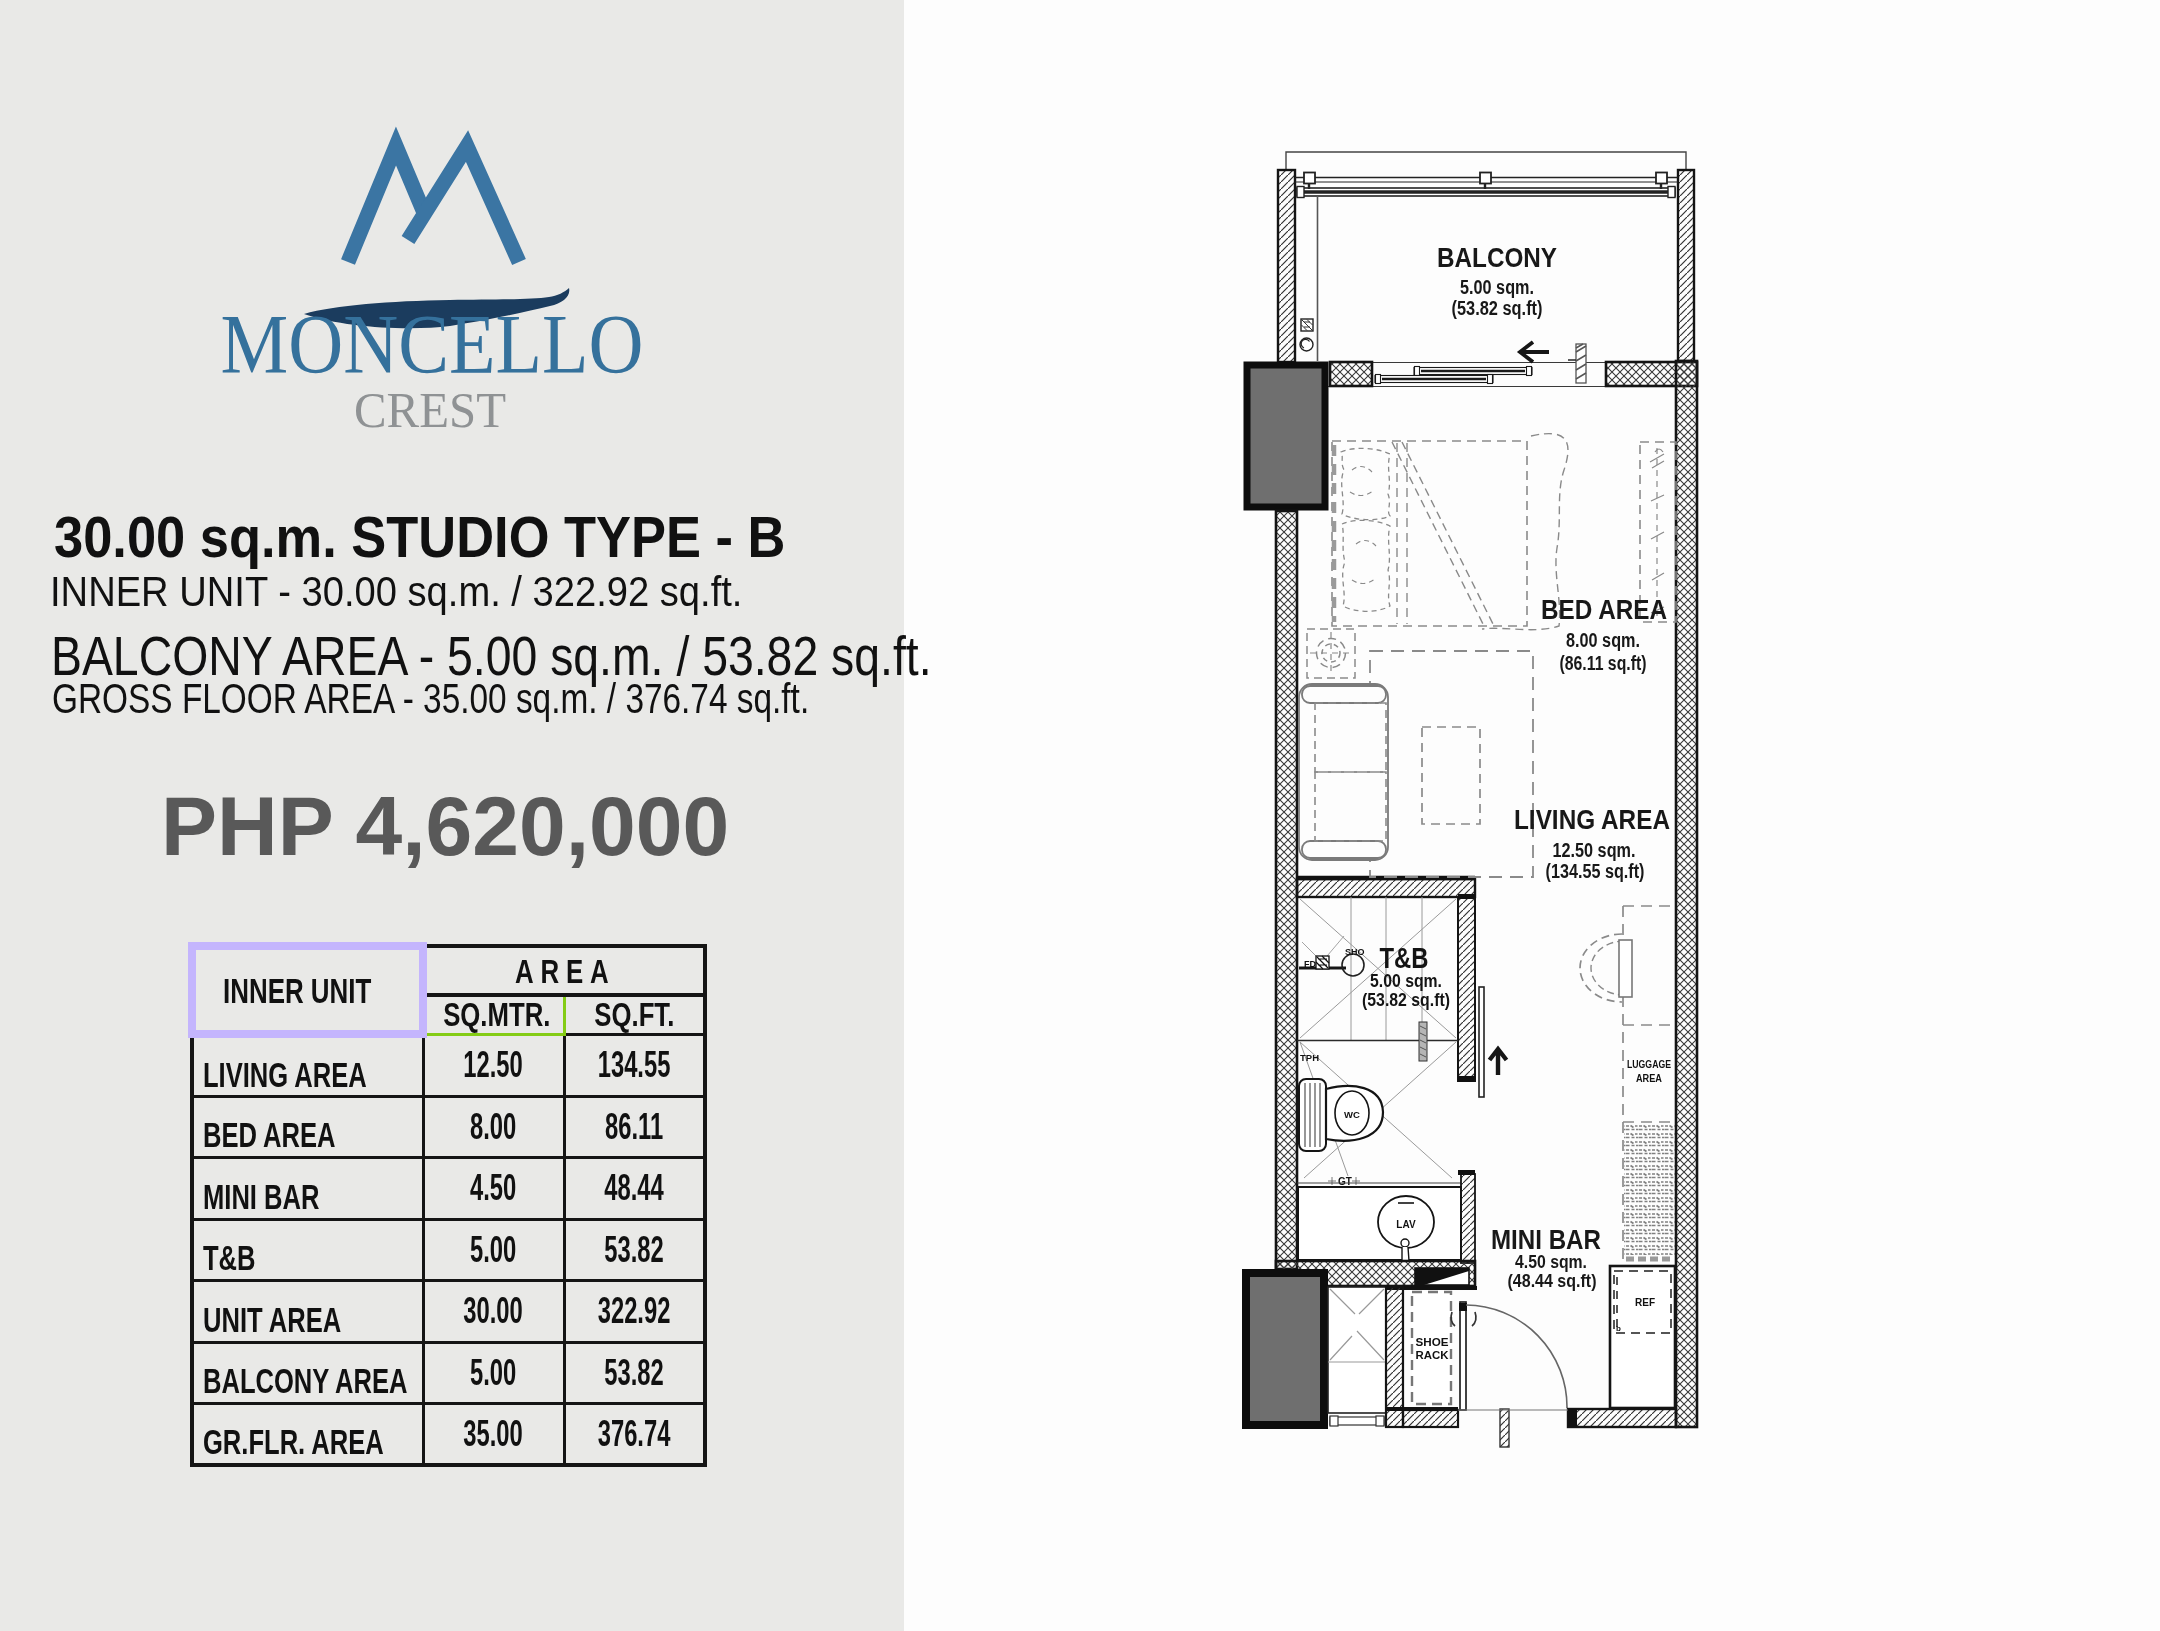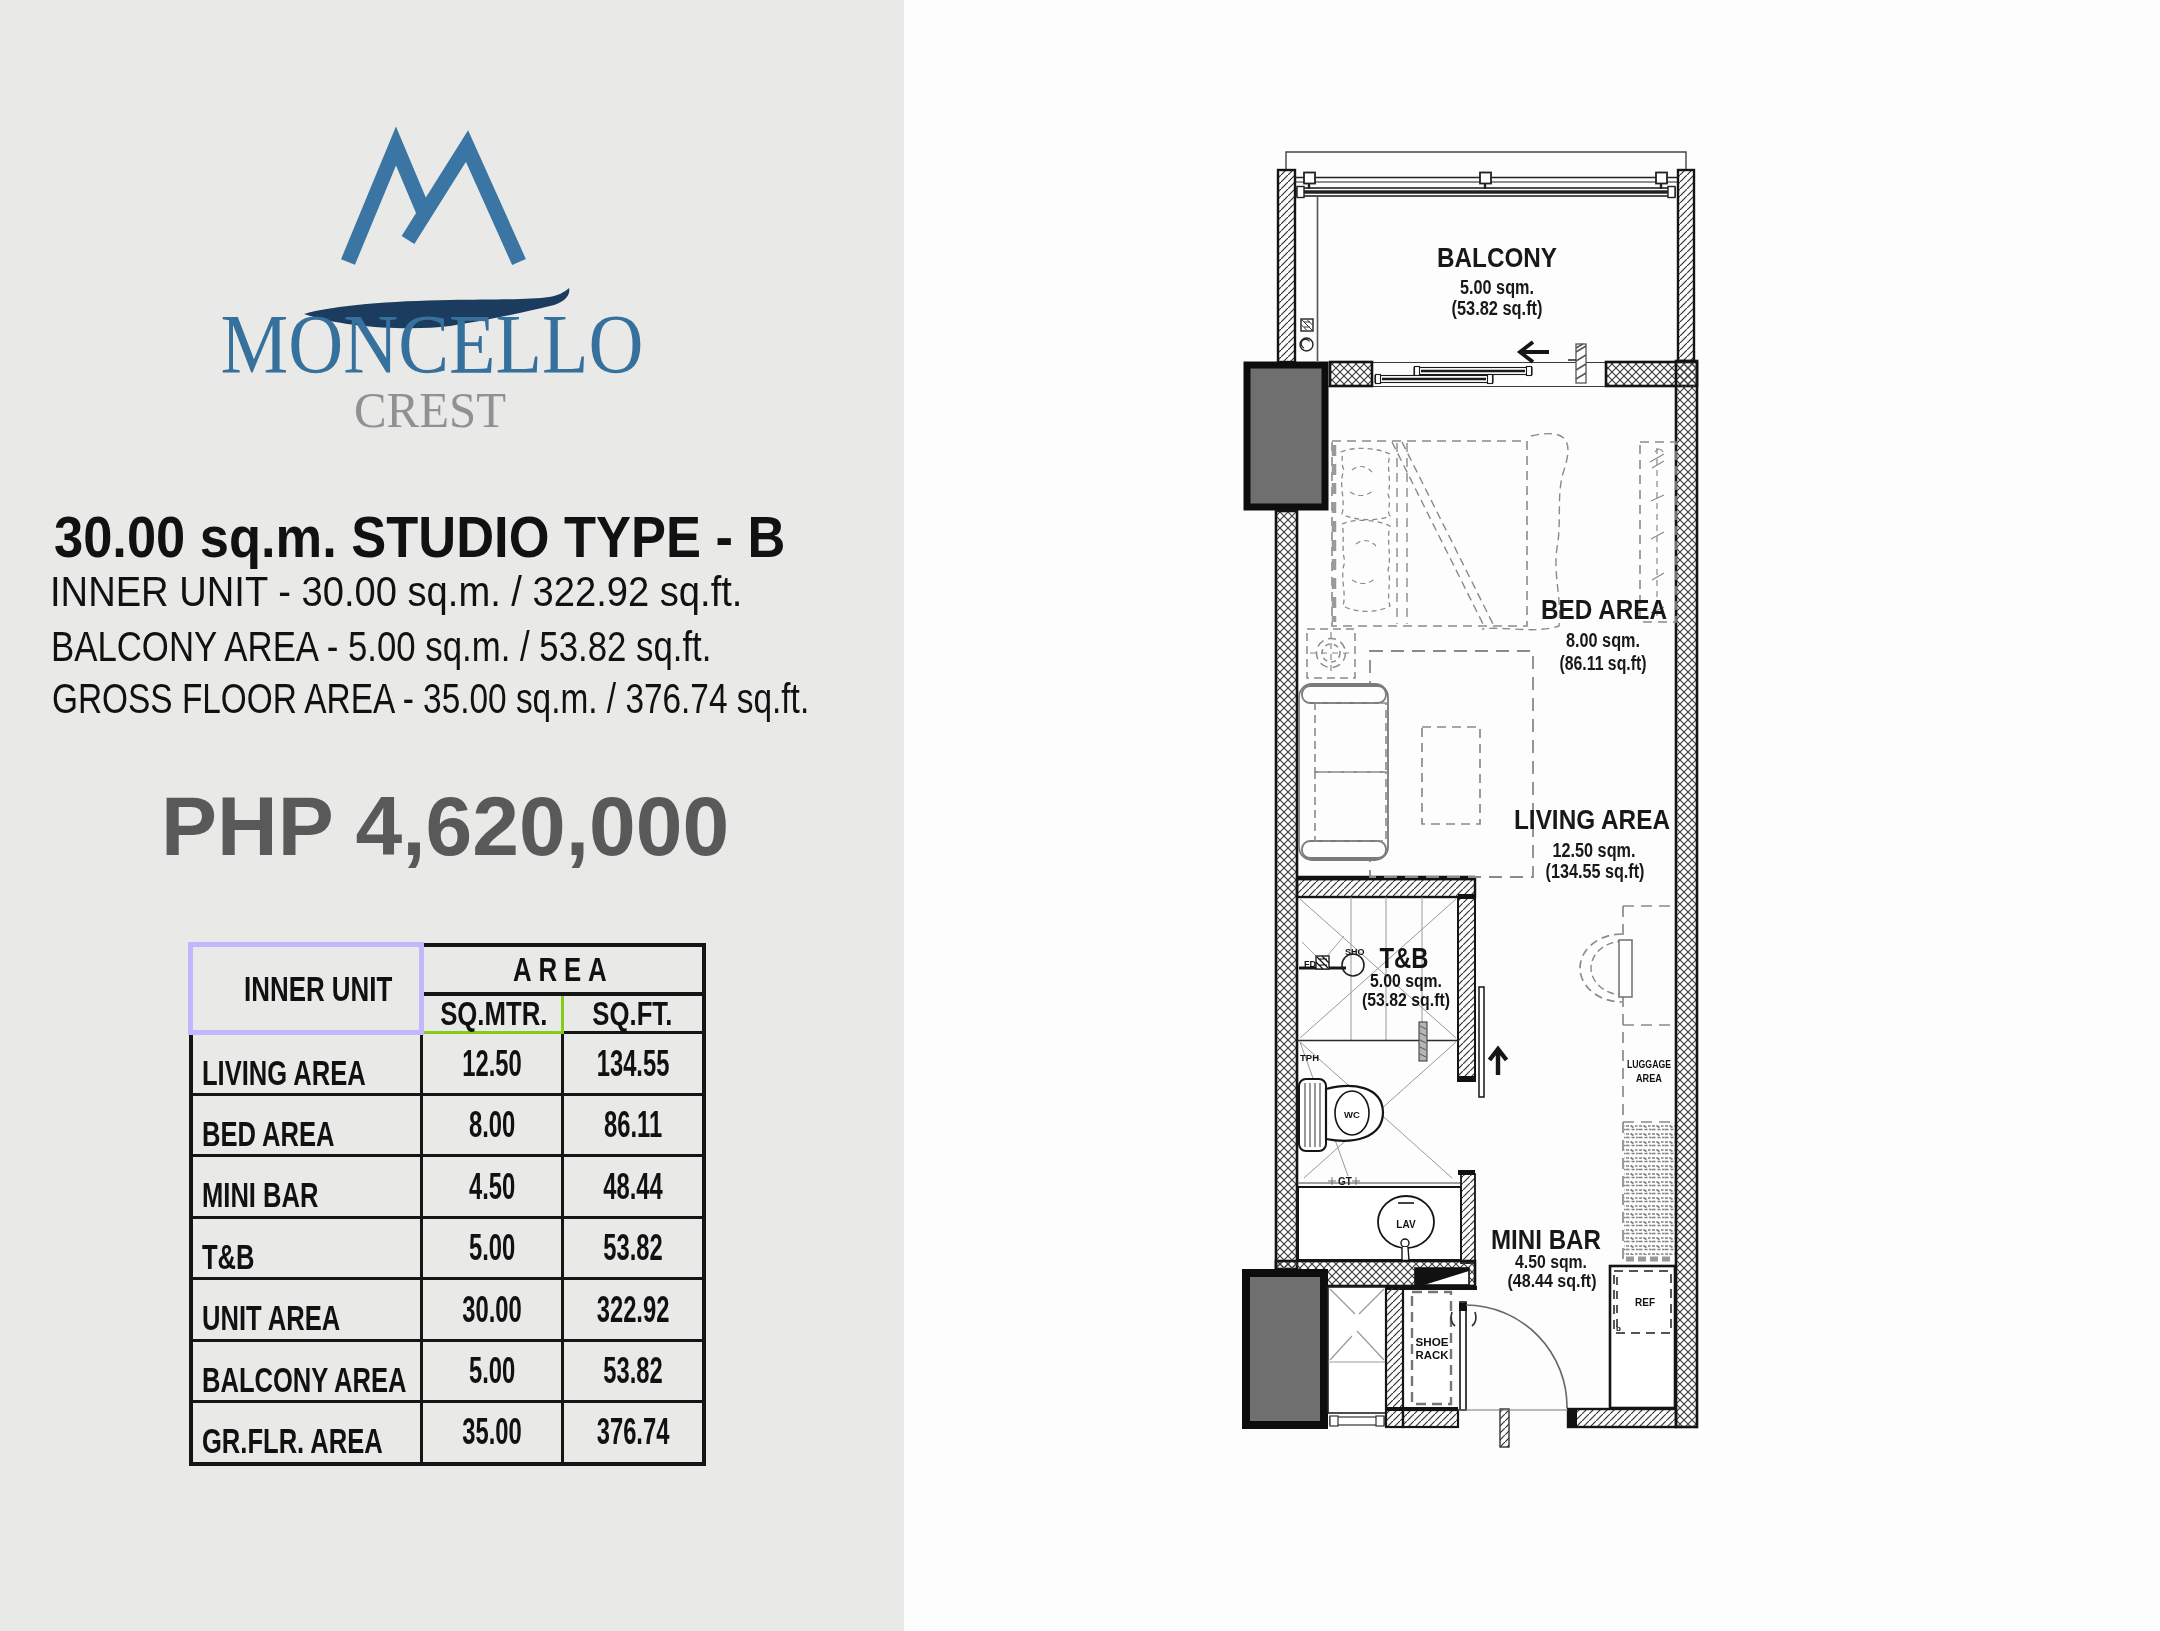--- a/index.html
+++ b/index.html
@@ -25,35 +25,35 @@
 
   <text x="312" y="273" font-family="Liberation Serif, serif" font-size="84" fill="#35719c" text-anchor="middle" textLength="423" lengthAdjust="spacingAndGlyphs">MONCELLO</text>
 
   <text x="310" y="327" font-family="Liberation Serif, serif" font-size="50" fill="#8f9294" text-anchor="middle" textLength="152" lengthAdjust="spacingAndGlyphs">CREST</text>
 </svg>
 
 <div class="abs" style="left:54px;top:504px;font-size:57px;font-weight:bold;color:#111;"><span class="sx" style="transform:scaleX(0.92);">30.00 sq.m. STUDIO TYPE - B</span></div>
 
 <div class="abs" style="left:50px;top:567px;font-size:43px;color:#111;"><span class="sx" style="transform:scaleX(0.887);">INNER UNIT - 30.00 sq.m. / 322.92 sq.ft.</span></div>
 
-<div class="abs" style="left:51px;top:623px;font-size:42px;color:#111;"><span class="sx" style="transform:scaleX(0.828);">BALCONY AREA - 5.00 sq.m. / 53.82 sq.ft.</span></div>
+<div class="abs" style="left:51px;top:623px;font-size:56px;color:#111;"><span class="sx" style="transform:scaleX(0.828);">BALCONY AREA - 5.00 sq.m. / 53.82 sq.ft.</span></div>
 
 <div class="abs" style="left:52px;top:675px;font-size:42px;color:#111;"><span class="sx" style="transform:scaleX(0.795);">GROSS FLOOR AREA - 35.00 sq.m. / 376.74 sq.ft.</span></div>
 
 <div class="abs" style="left:161px;top:778px;font-size:84px;font-weight:bold;color:#595959;">PHP 4,620,000</div>
 
 <table class="abs" style="left:188px;top:942px;border-collapse:collapse;table-layout:fixed;width:517px;color:#111;line-height:1;" cellspacing="0">
   <colgroup>
       <col style="width:231px">
       <col style="width:141px">
       <col style="width:141px">
     </colgroup>
   <tbody>
       <tr style="height:49px;">
-    <td rowspan="2" style="border:5px solid #c4b5fd;text-align:right;vertical-align:middle;"><span class="sx" style="font-size:35px;font-weight:bold;transform:scaleX(0.74);transform-origin:center;">INNER UNIT</span></td>
+    <td rowspan="2" style="border:8px solid #c4b5fd;text-align:left;vertical-align:middle;"><span class="sx" style="font-size:35px;font-weight:bold;transform:scaleX(0.74);transform-origin:center;">INNER UNIT</span></td>
     <td colspan="2" style="border:4px solid #151515;text-align:center;vertical-align:middle;"><span class="sx" style="font-size:34px;font-weight:bold;letter-spacing:9px;transform:scaleX(0.76);transform-origin:center;">AREA</span></td>
   </tr>
   <tr style="height:39px;">
     <td style="border:3px solid #84cc16;text-align:center;vertical-align:middle;"><span class="sx" style="font-size:33px;font-weight:bold;transform:scaleX(0.78);transform-origin:center;">SQ.MTR.</span></td>
     <td style="border:3px solid #151515;border-right:4px solid #151515;text-align:center;vertical-align:middle;margin-left:48px;"><span class="sx" style="font-size:33px;font-weight:bold;transform:scaleX(0.78);transform-origin:center;">SQ.FT.</span></td>
   </tr>
   <tr style="height:62px;">
     <td style="border:3px solid #151515;border-left:4px solid #151515;padding-left:9px;vertical-align:middle;"><span class="sx" style="font-size:35px;font-weight:bold;transform:scaleX(0.73) translateY(8px);">LIVING AREA</span></td>
     <td style="border:3px solid #151515;text-align:center;vertical-align:middle;"><span class="sx" style="font-size:36px;font-weight:bold;transform:scaleX(0.66);transform-origin:center;">12.50</span></td>
     <td style="border:3px solid #151515;border-right:4px solid #151515;text-align:center;vertical-align:middle;"><span class="sx" style="font-size:36px;font-weight:bold;transform:scaleX(0.66);transform-origin:center;">134.55</span></td>

